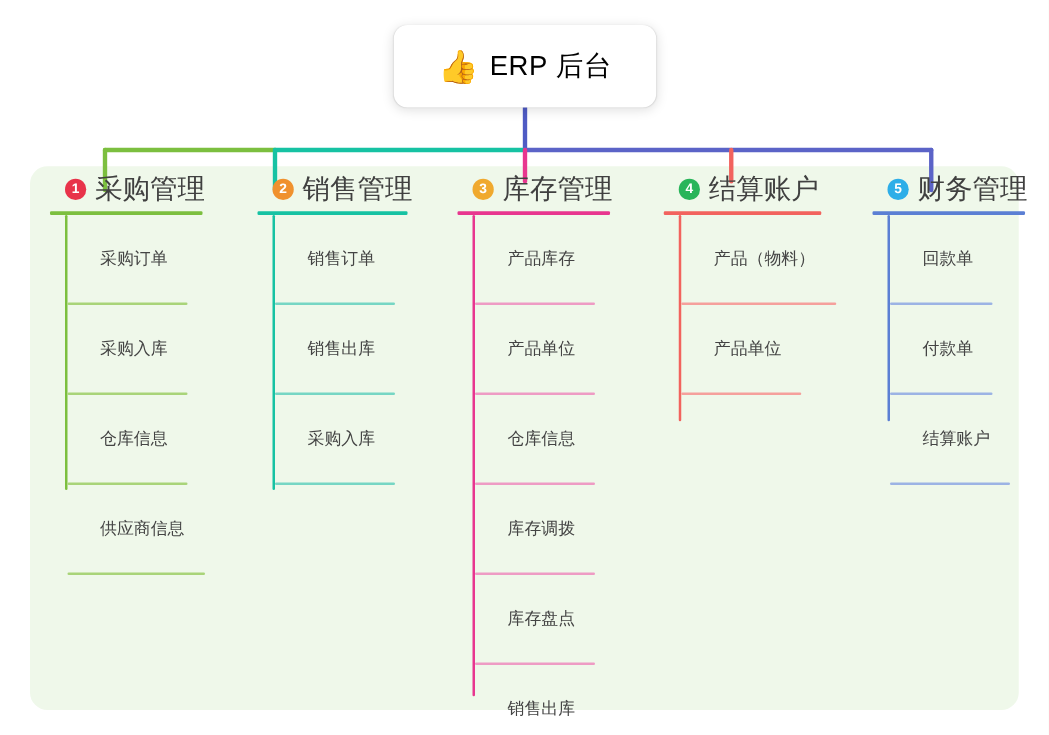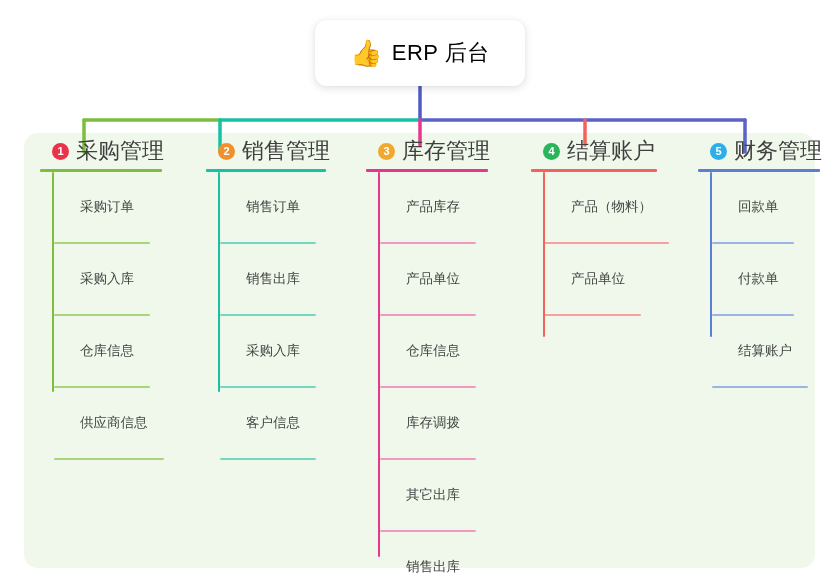--- a/index.html
+++ b/index.html
@@ -216,24 +216,20 @@
             <div class="item-rule" style="width: 96px; background: rgb(118, 214, 196);"></div>
           </div>
           <div class="item">
             <span class="item-label">销售出库</span>
             <div class="item-rule" style="width: 96px; background: rgb(118, 214, 196);"></div>
           </div>
           <div class="item">
             <span class="item-label">采购入库</span>
             <div class="item-rule" style="width: 96px; background: rgb(118, 214, 196);"></div>
           </div>
-          <div class="item">
-            <span class="item-label">客户信息</span>
-            <div class="item-rule" style="width: 96px; background: rgb(118, 214, 196);"></div>
-          </div>
         </div>
       </div>
       <div class="column" style="left: 340px; width: 152px;">
         <div class="col-header">
           <span class="badge" style="background: rgb(240, 169, 46);">3</span>
           <span class="col-title">库存管理</span>
         </div>
         <div class="header-rule" style="width: 122px; background: rgb(232, 54, 143);"></div>
         <div class="items">
           <div class="spine" style="background: rgb(232, 54, 143); height: 385px;"></div>
@@ -247,21 +243,21 @@
           </div>
           <div class="item">
             <span class="item-label">仓库信息</span>
             <div class="item-rule" style="width: 96px; background: rgb(238, 155, 196);"></div>
           </div>
           <div class="item">
             <span class="item-label">库存调拨</span>
             <div class="item-rule" style="width: 96px; background: rgb(238, 155, 196);"></div>
           </div>
           <div class="item">
-            <span class="item-label">其它出库</span>
+            <span class="item-label">库存盘点</span>
             <div class="item-rule" style="width: 96px; background: rgb(238, 155, 196);"></div>
           </div>
           <div class="item">
             <span class="item-label">销售出库</span>
             <div class="item-rule" style="width: 110px; background: rgb(238, 155, 196);"></div>
           </div>
         </div>
       </div>
       <div class="column" style="left: 505px; width: 160px;">
         <div class="col-header">

